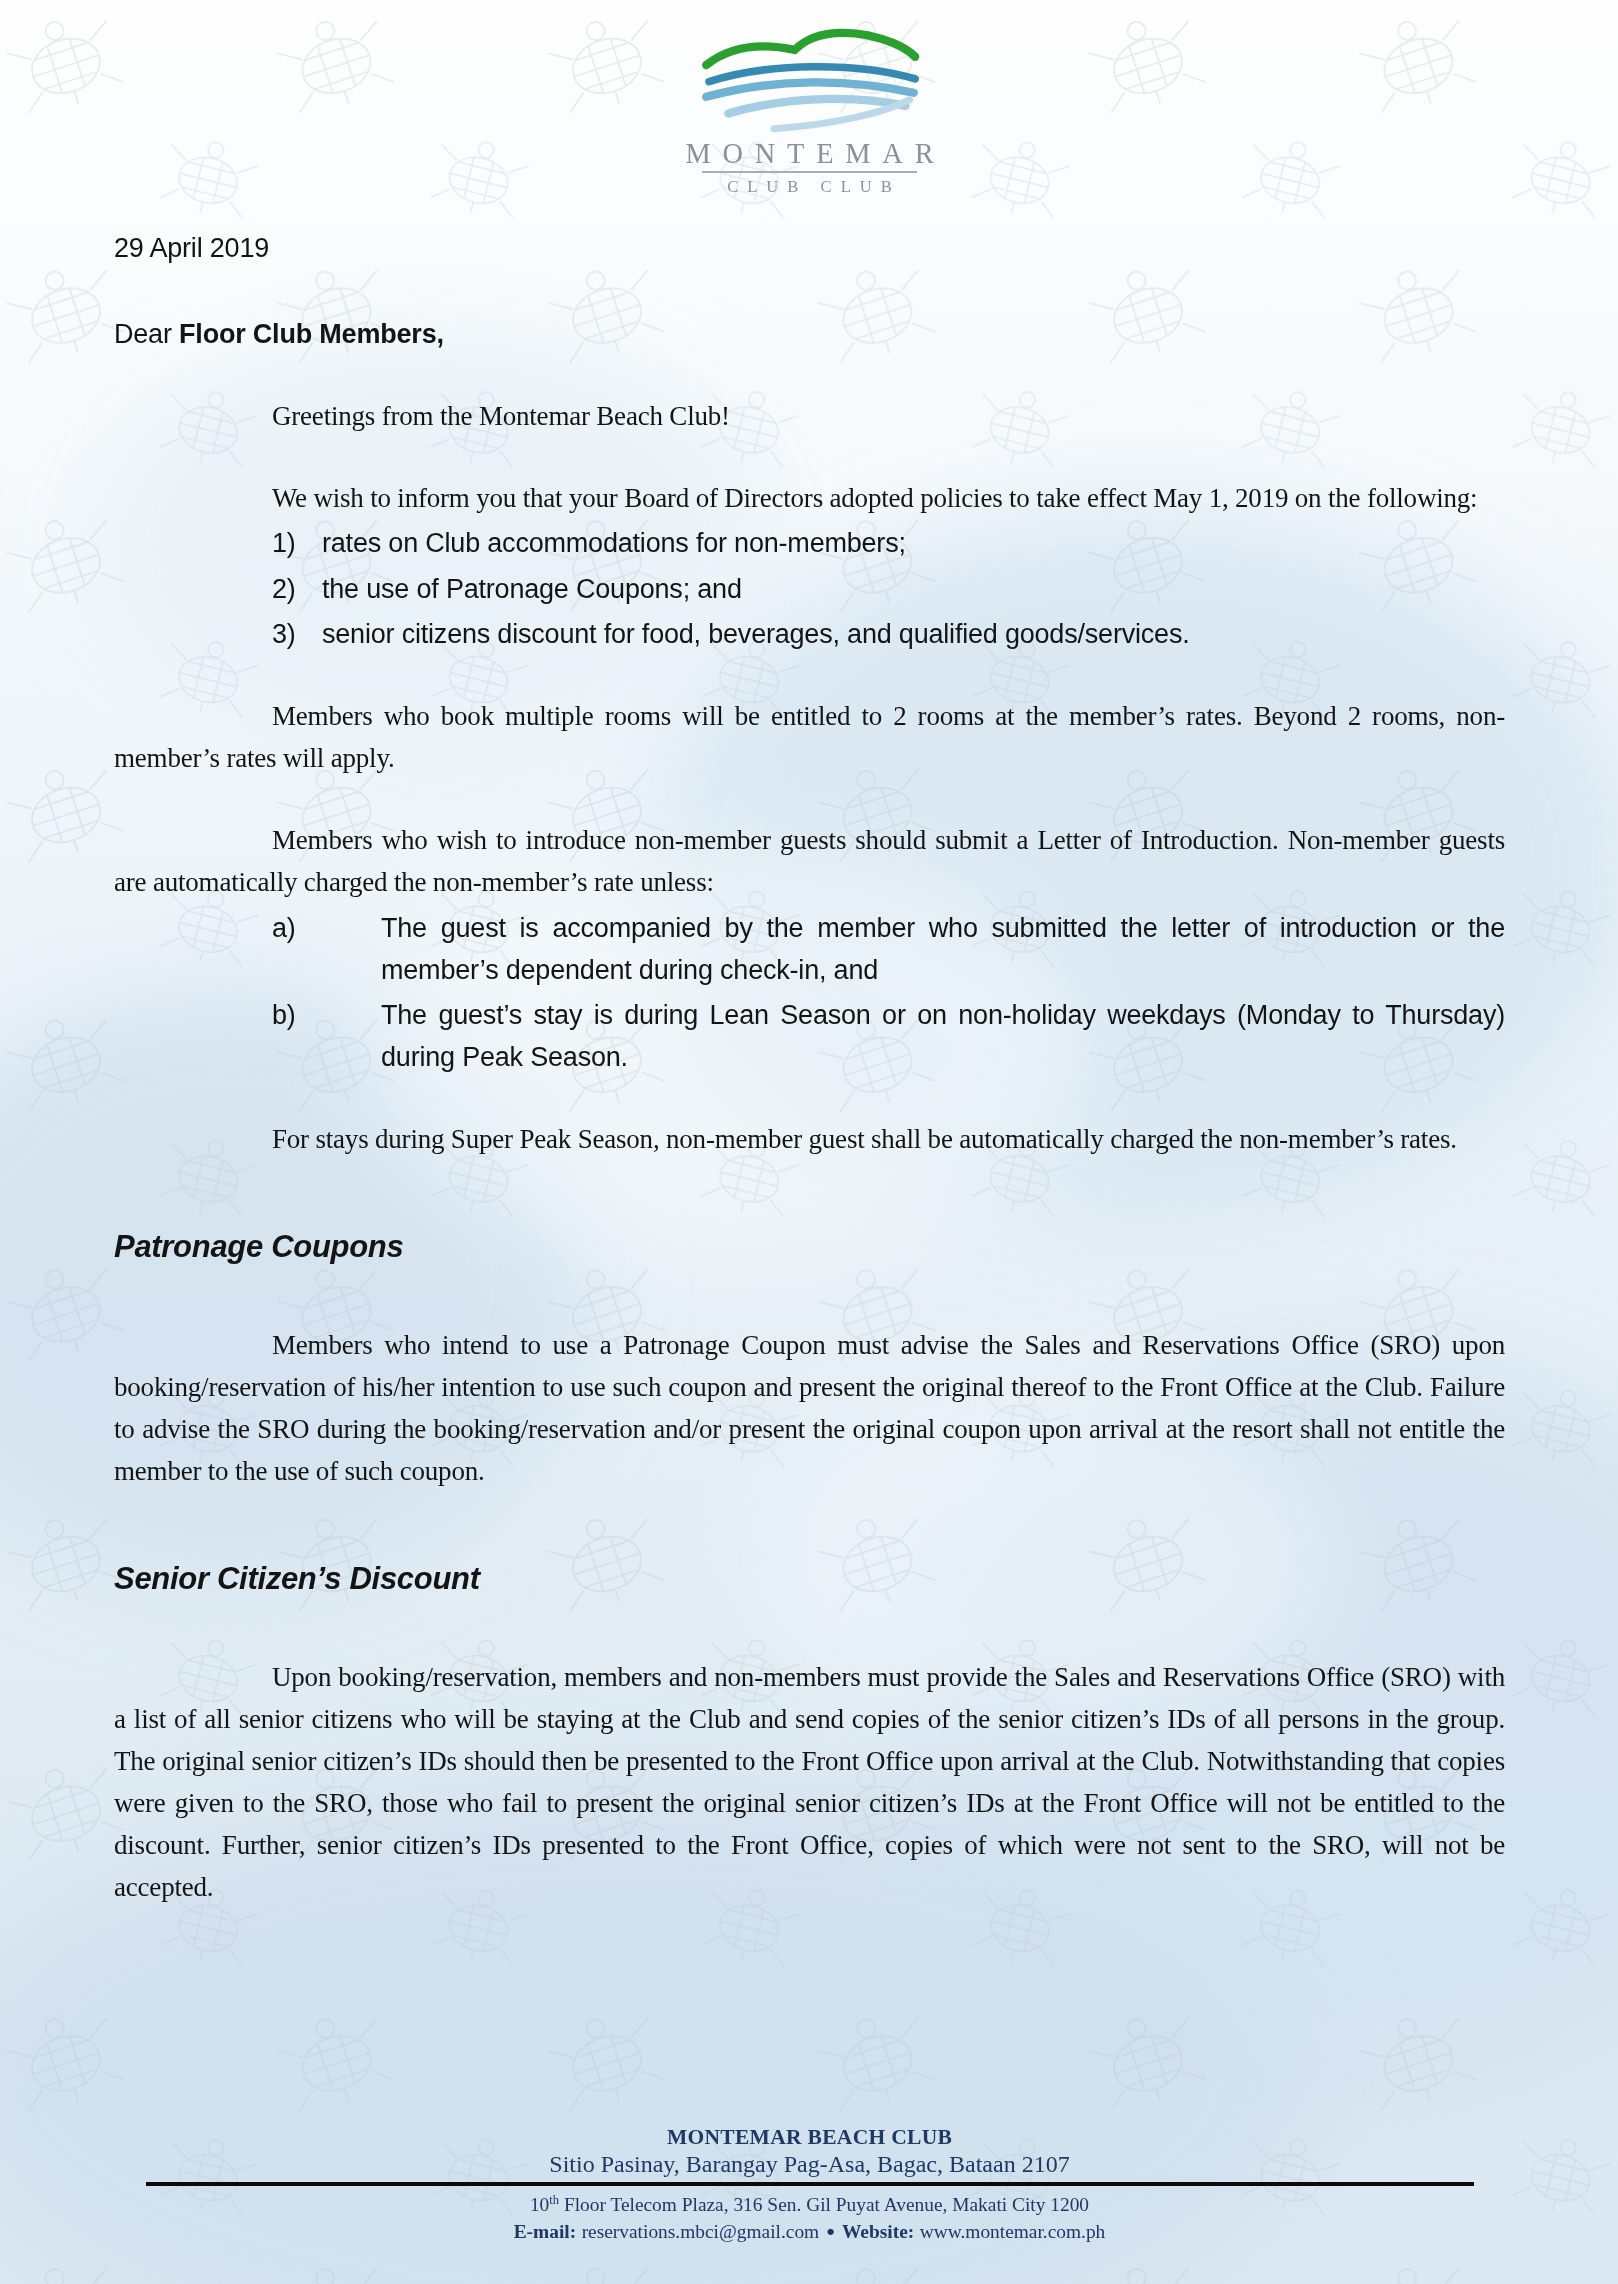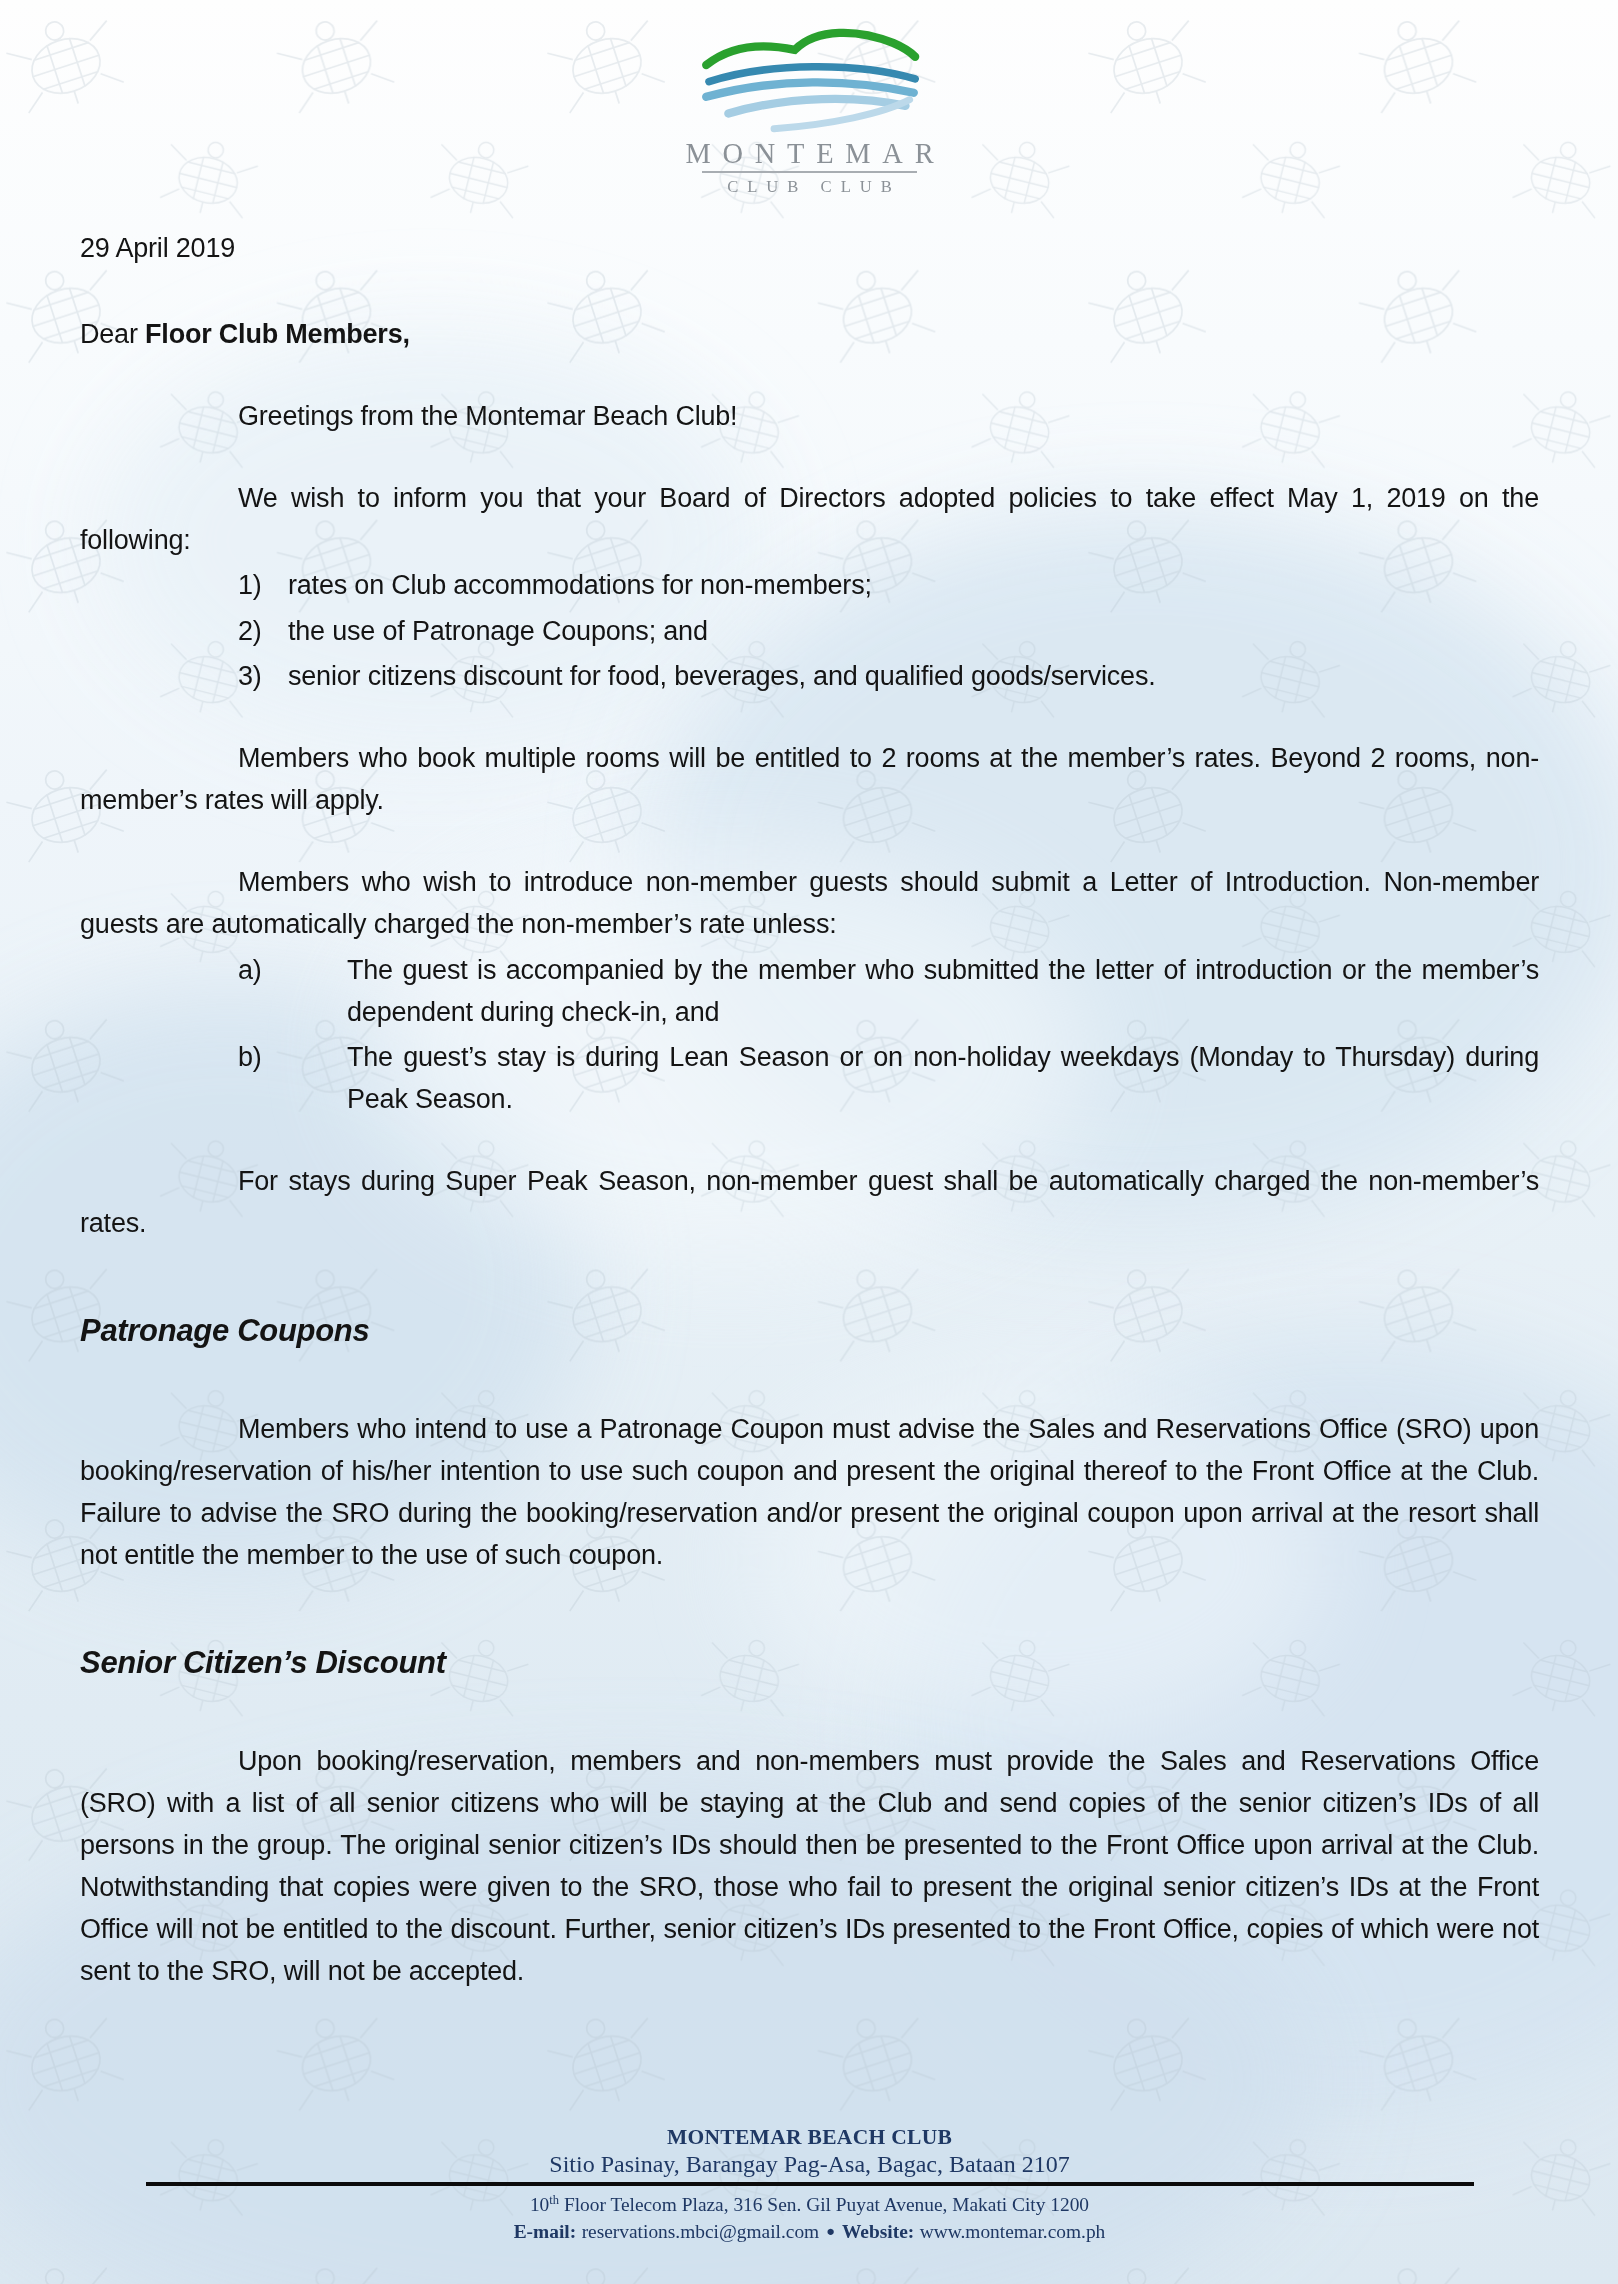--- a/index.html
+++ b/index.html
@@ -9,21 +9,21 @@
     height: 2284px;
     margin: 0 auto;
     overflow: hidden;
     background: linear-gradient(180deg,#fefefe 0%,#f8fbfd 15%,#eff5fa 35%,#e7f0f6 55%,#e0ebf3 75%,#dce8f1 100%);
     font-family: "Liberation Sans", sans-serif;
     color: #141414;
   }
   .bg { position:absolute; left:0; top:0; z-index:0; }
   .content {
     position: relative; z-index:1;
-    padding: 0 80px;
+    padding: 0 114px;
     font-size: 27px;
     line-height: 42px;
     letter-spacing: -0.2px;
   }
   .logo { width: 291px; margin: 18px auto 0; text-align:center; }
   .logo-art { display:block; margin: 0 auto; }
   .logo-name {
     font-family: "Liberation Serif", serif;
     color:#8b9197; font-size: 28.4px; line-height: 33px;
     letter-spacing: 11.8px; text-indent: 11.8px; font-weight: 400;
@@ -31,21 +31,21 @@
   .logo-rule { height:1.4px; background:#a8adb2; width: 215px; margin: 1.4px auto 4.2px; }
   .logo-sub {
     font-family: "Liberation Serif", serif;
     color:#8b9197; font-size: 16.6px; line-height: 19.4px;
     letter-spacing: 9px; text-indent: 9px;
   }
   .date { text-align: left; margin-top: 30.5px; }
   .salutation { margin: 44px 0 0; }
   .salutation b { font-weight: bold; }
   .para { text-align: justify; margin: 40px 0 0; }
-  .indent { text-indent: 158px; }
+  .indent { text-indent: 158px; font-family: Liberation Serif, serif; }
   .num-list { margin: 2.8px 0 0 158px; }
   .nli { display:flex; margin-top: 3.5px; }
   .nli .mk { flex: 0 0 50px; }
   .nli .tx { flex: 1; }
   .ab-list { margin: 2.8px 0 0 158px; }
   .abli { display:flex; margin-top: 3.5px; }
   .abli .mk { flex: 0 0 109px; }
   .abli .tx { flex: 1; text-align: justify; }
   h2.section {
     font-size: 31px; font-weight: bold; font-style: italic;

